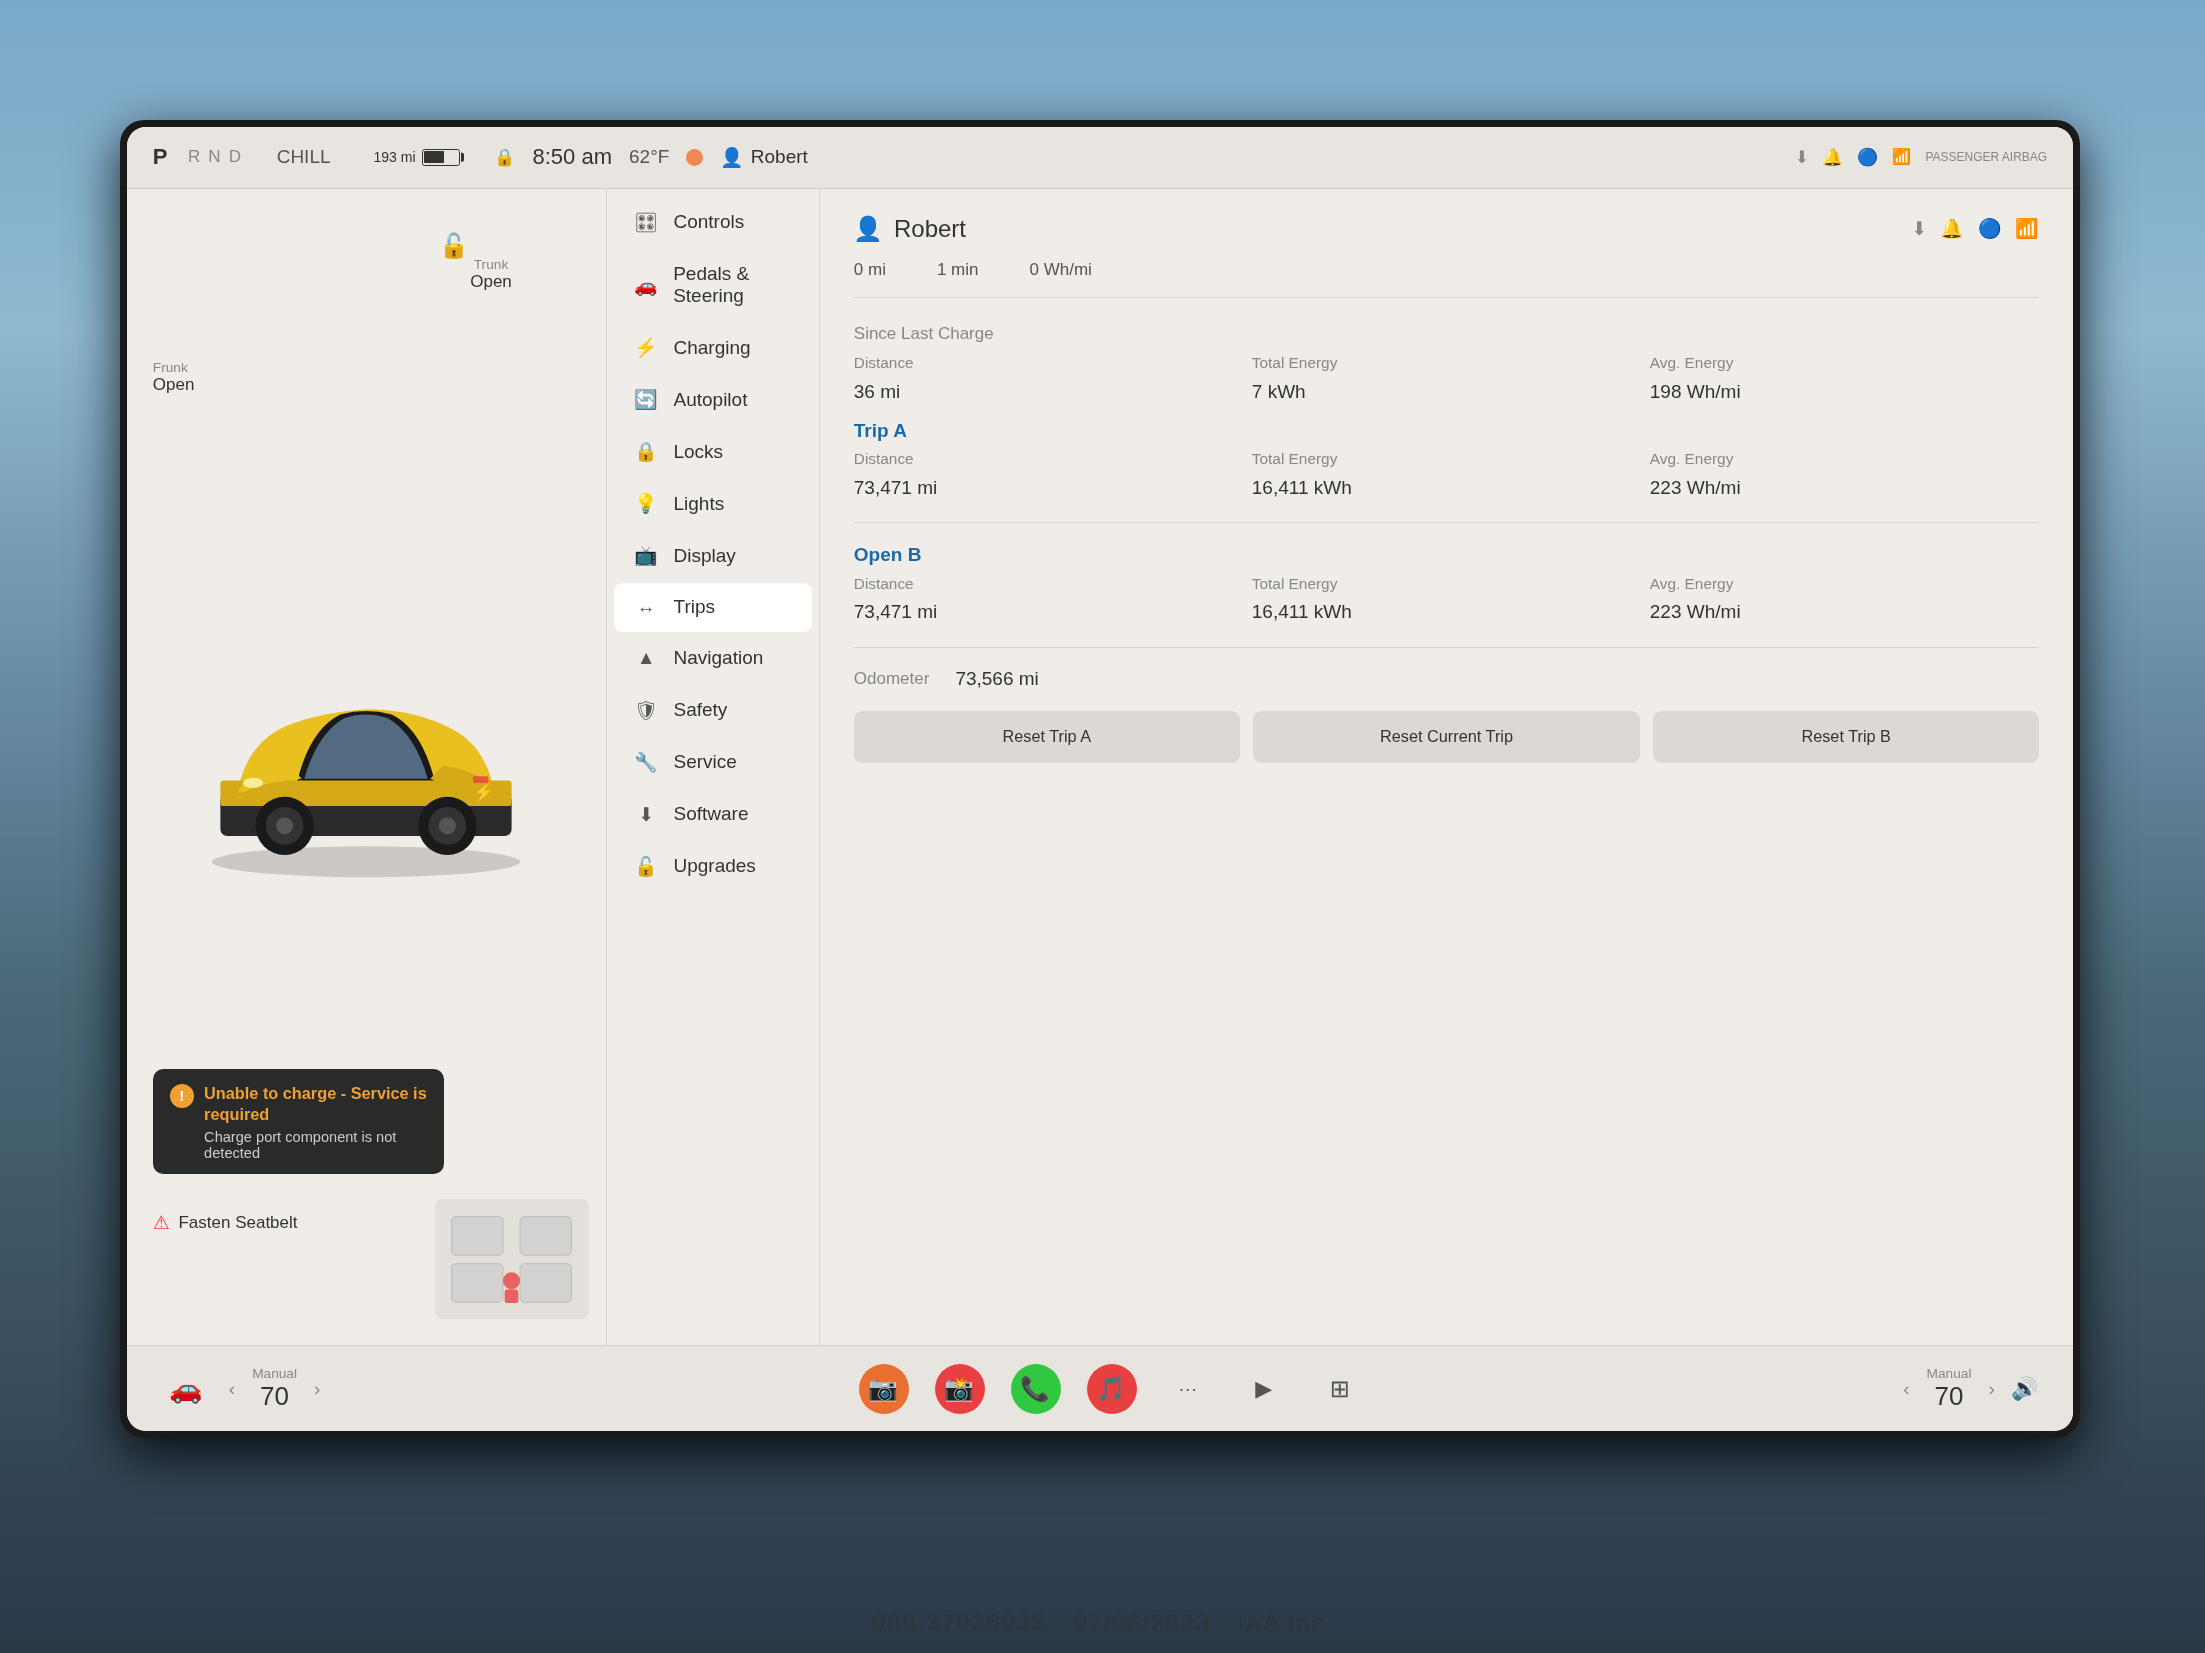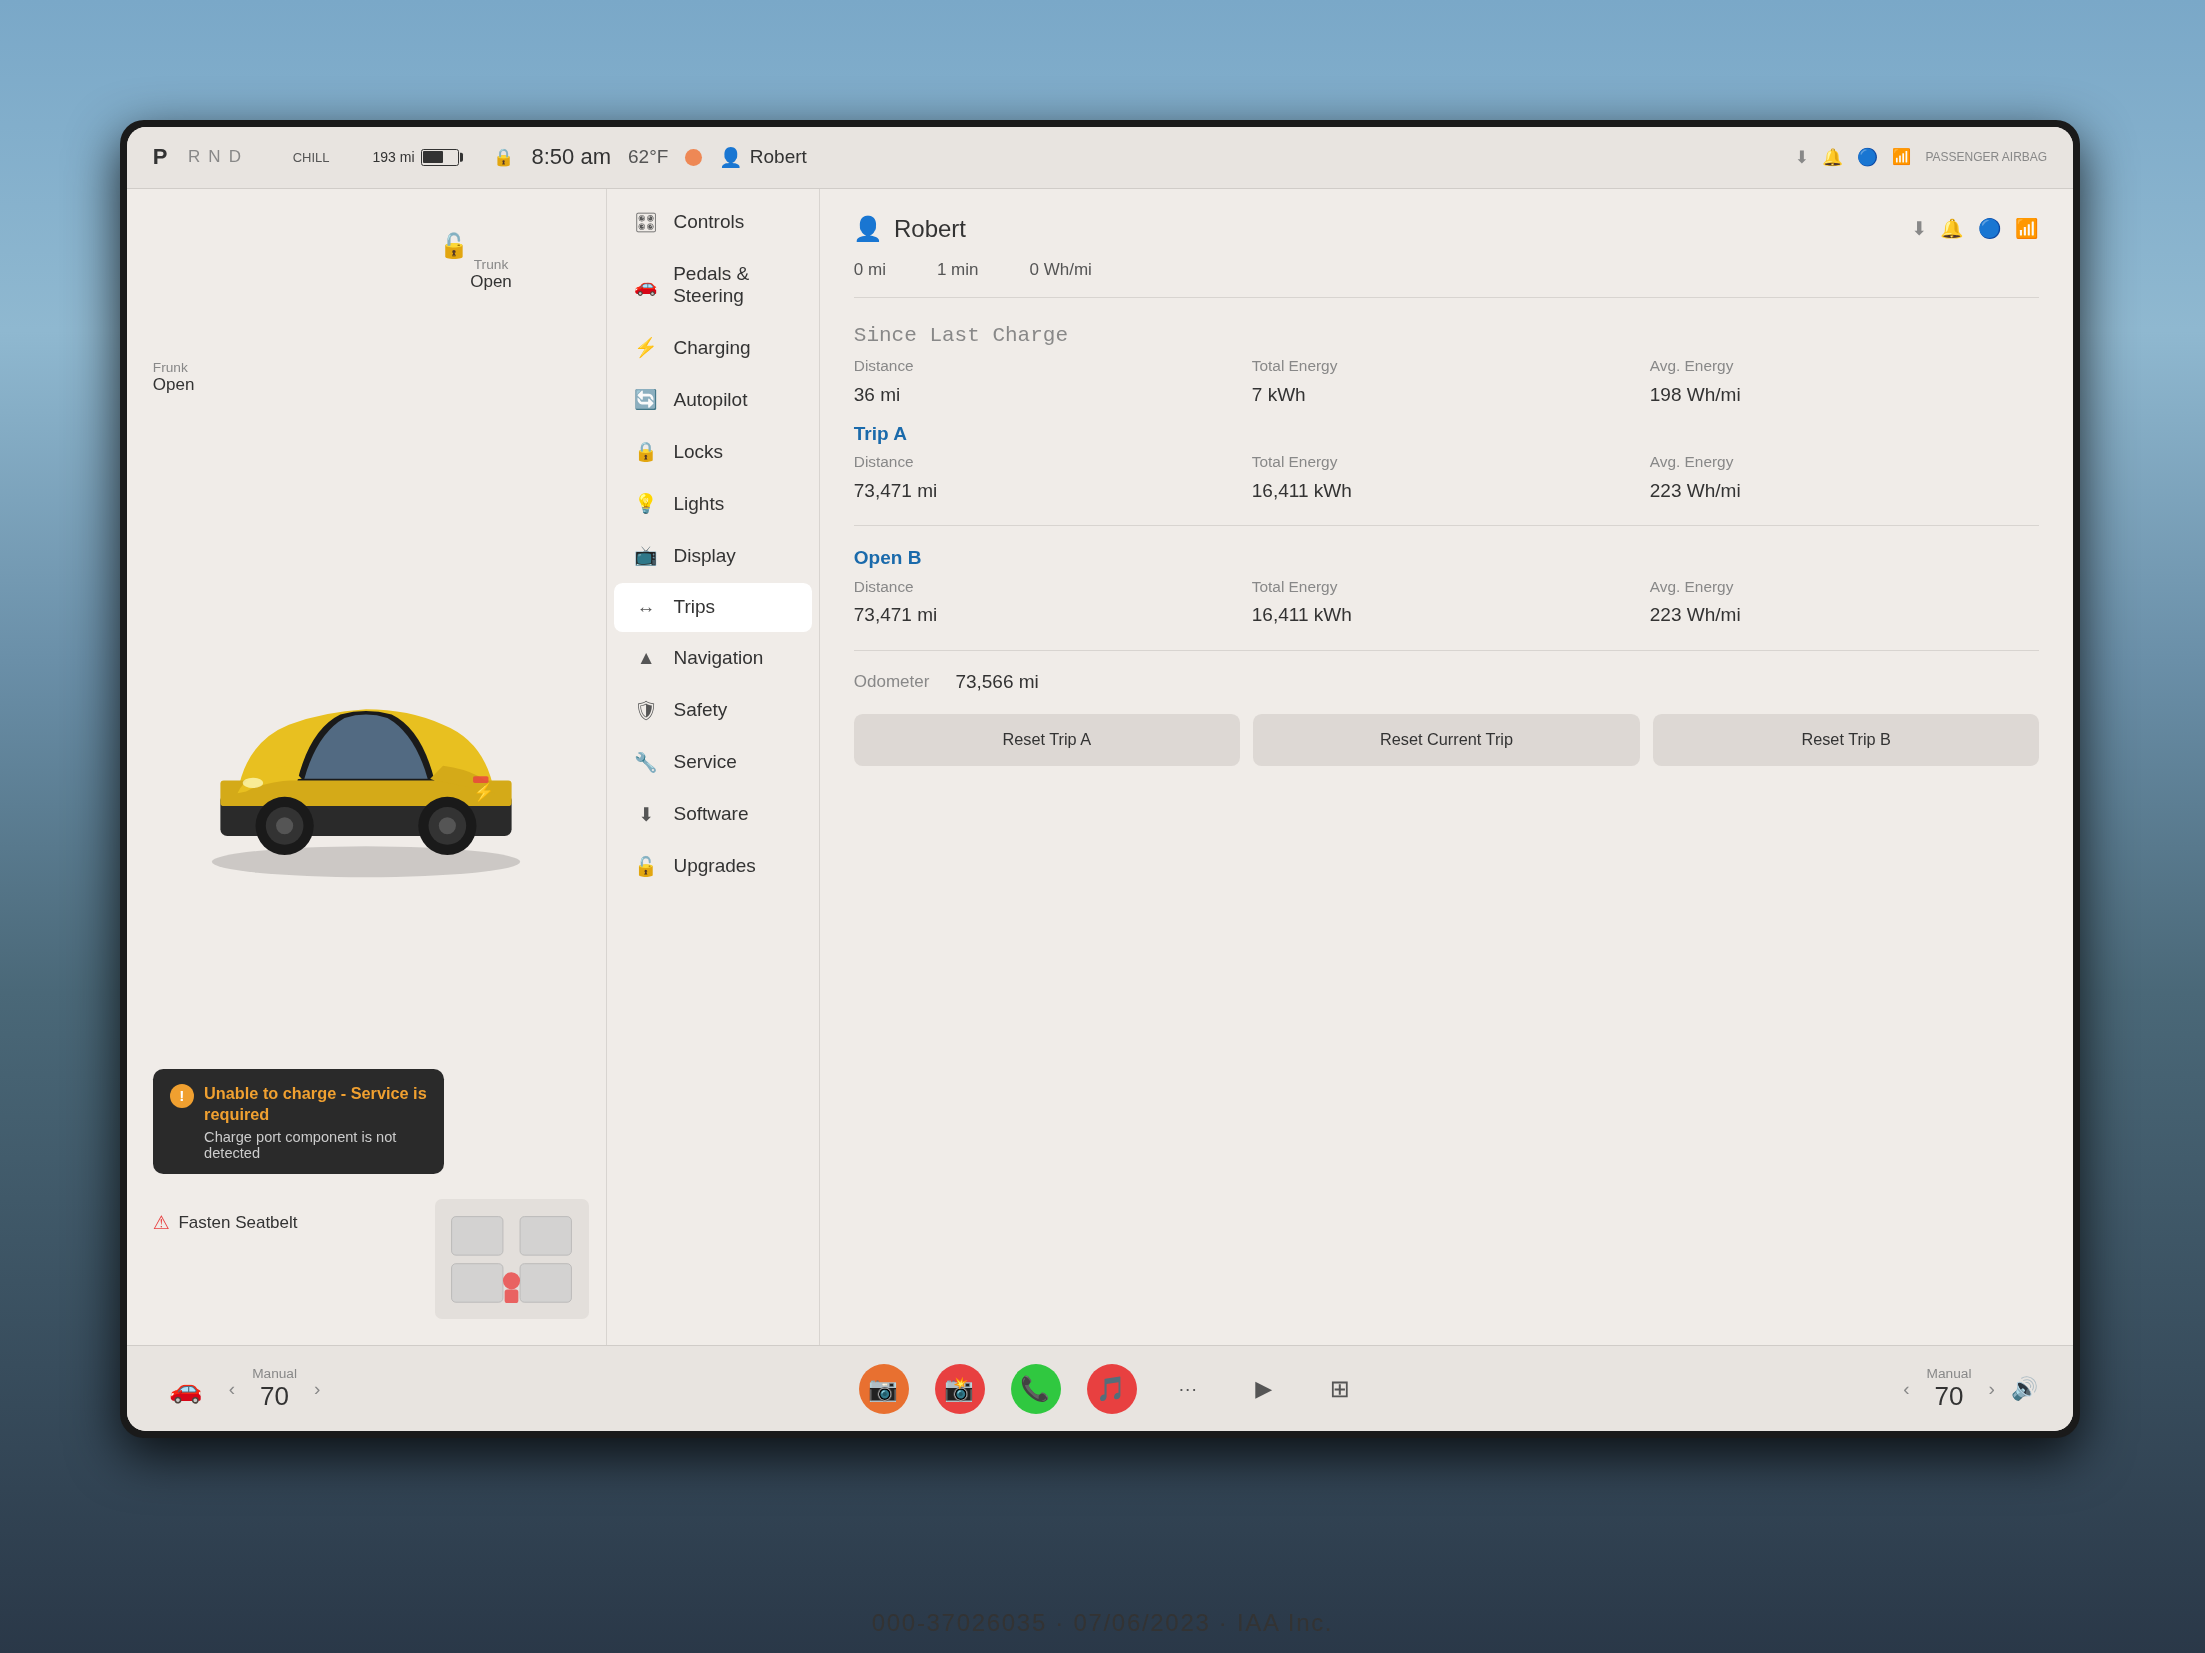--- a/index.html
+++ b/index.html
@@ -57,23 +57,23 @@
     }
 
     .status-gear {
       font-size: 22px;
       color: #333;
       font-weight: 600;
       letter-spacing: 3.4px;
     }
 
     .status-mode {
-      font-size: 13px;
+      font-size: 19px;
       color: #555;
-      margin-left: 33px;
+      margin-left: 17px;
     }
 
     .status-range {
       font-size: 14px;
       color: #333;
       margin-left: 26px;
       display: flex;
       align-items: center;
       gap: 6.8px;
     }
@@ -344,24 +344,23 @@
       margin-bottom: 26px;
       padding-bottom: 17px;
       border-bottom: 0.9px solid #d8d4d0;
     }
 
     .since-last-charge {
       margin-bottom: 17px;
     }
 
     .section-title {
-      font-size: 21px;
+      font-size: 17px;
       color: #888;
       margin-bottom: 10.3px;
-      font-family: Liberation Mono, monospace;
     }
 
     .stats-row {
       display: grid;
       grid-template-columns: 1fr 1fr 1fr;
       gap: 8.6px;
       margin-bottom: 6.8px;
     }
 
     .stat-label {

